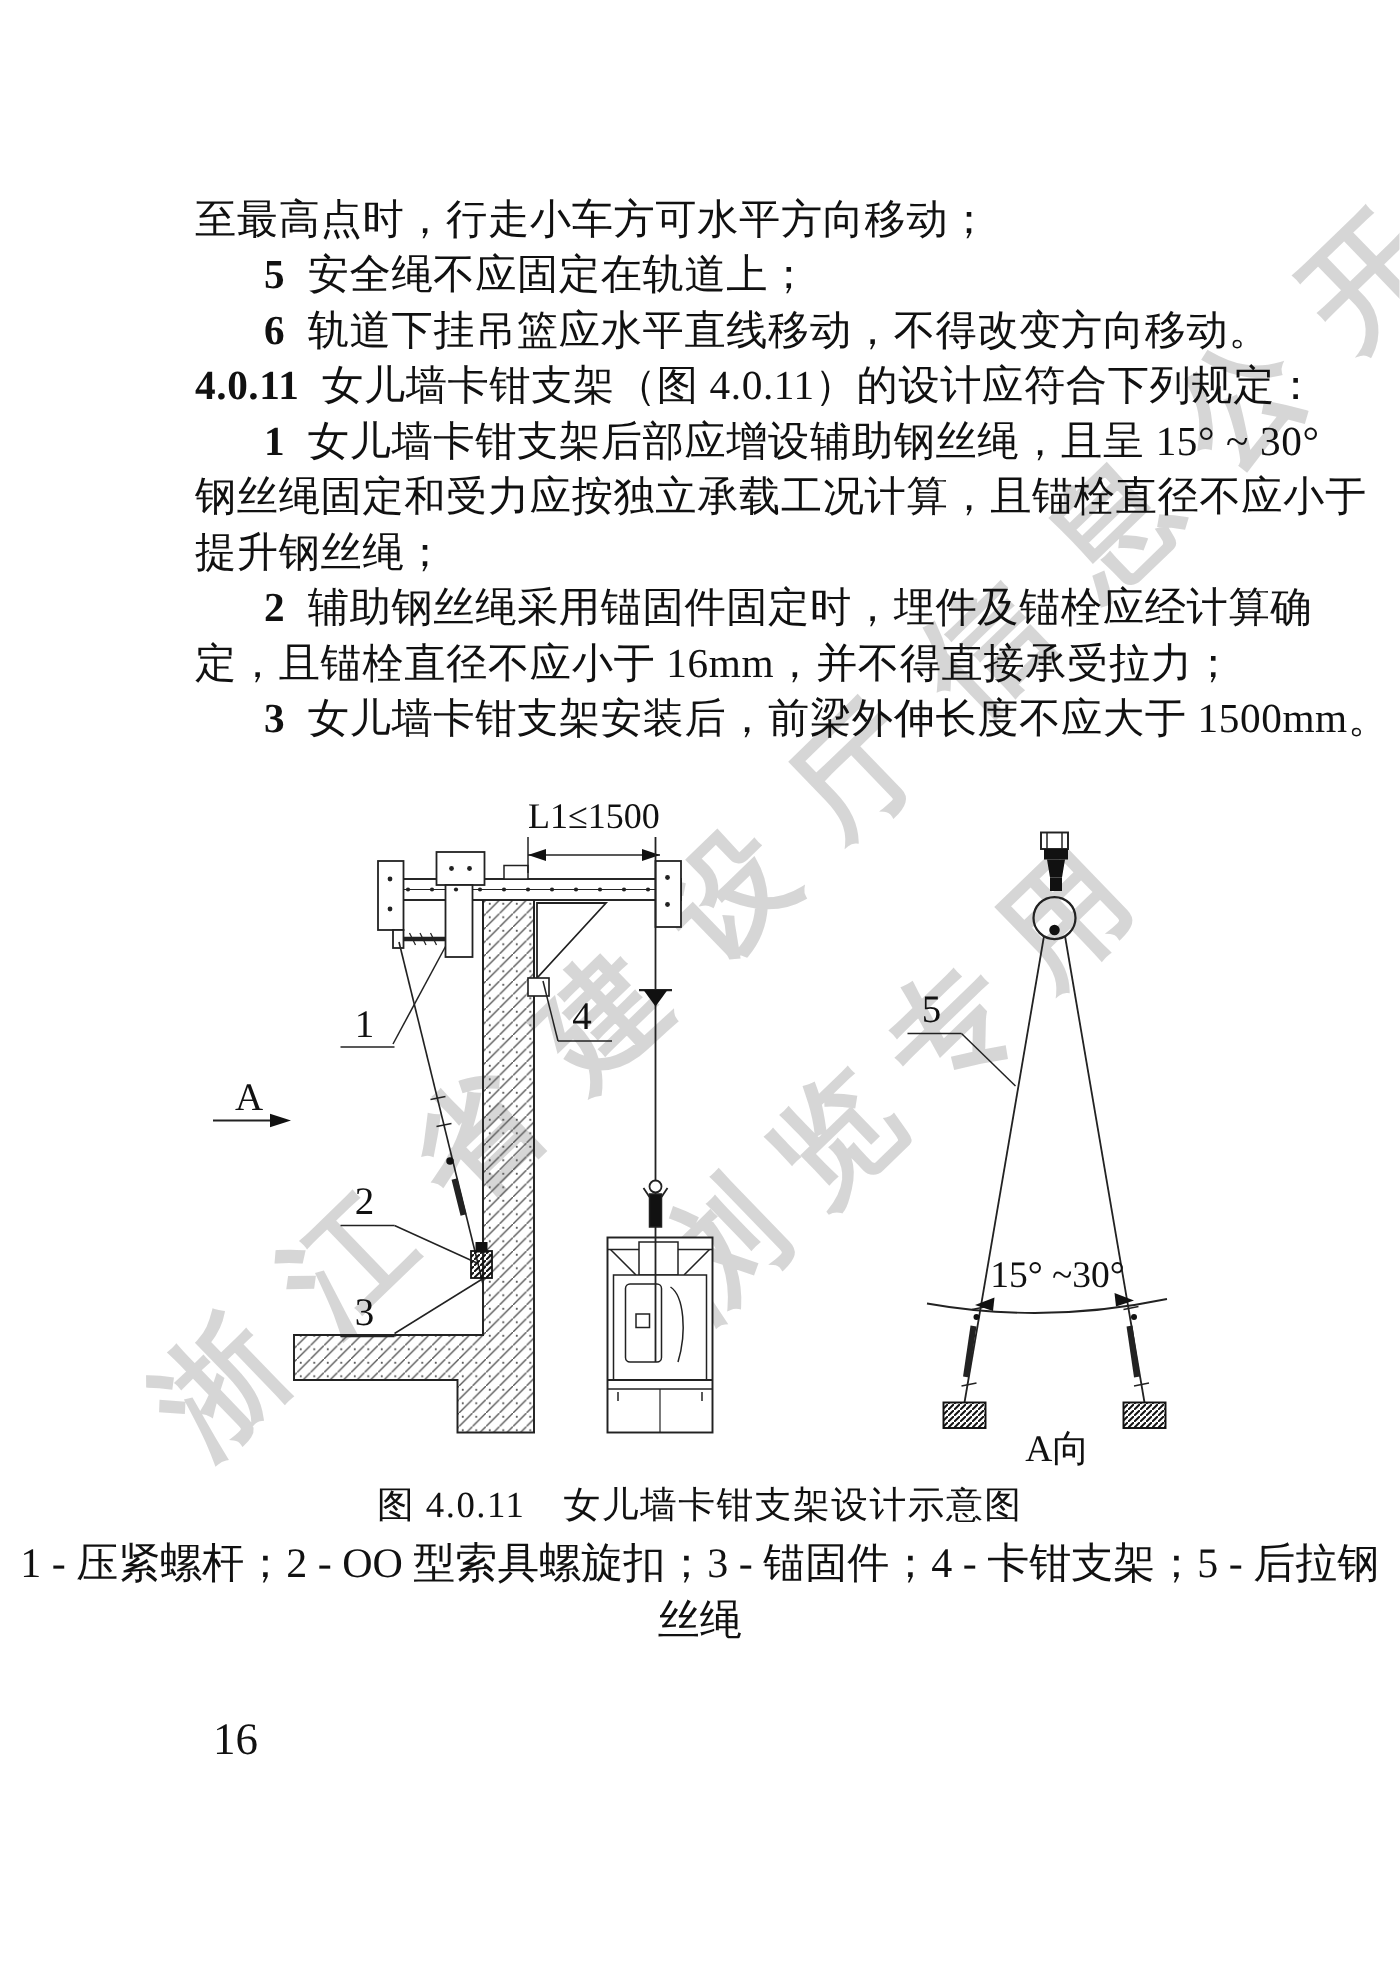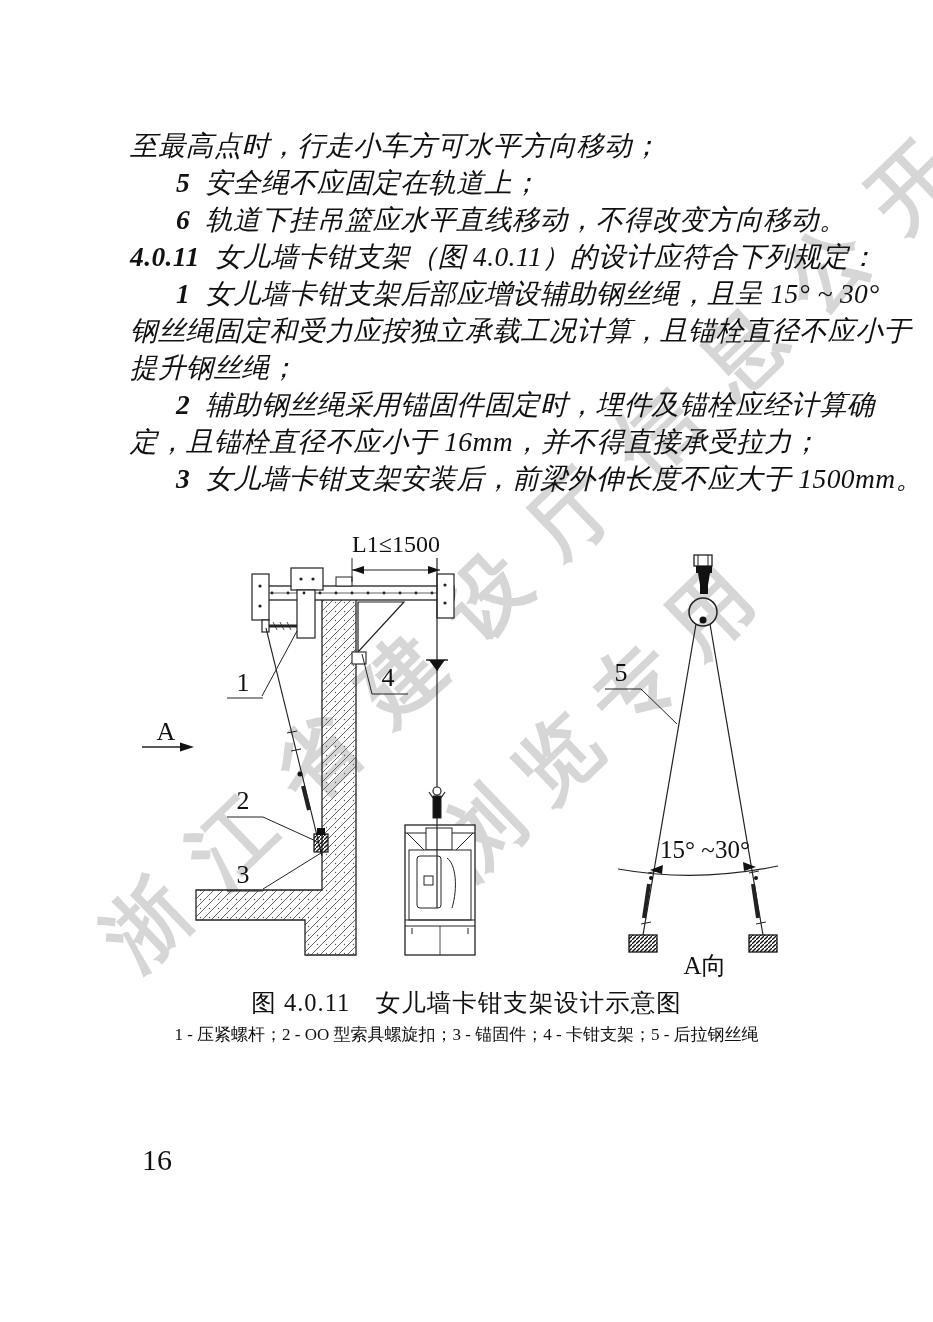--- a/index.html
+++ b/index.html
@@ -10,30 +10,30 @@
   }
   .watermark {
     position:absolute; z-index:0; white-space:nowrap; pointer-events:none;
     color:rgba(120,120,120,0.30); font-weight:bold;
     transform-origin:0 50%;
     font-family:"Liberation Sans","DejaVu Sans",sans-serif;
   }
   #wm1 { left:118px; top:898px; font-size:82px; letter-spacing:36px; transform:rotate(-44deg); }
   #wm2 { left:452px; top:806px; font-size:82px; letter-spacing:24px; transform:rotate(-44deg); }
 
-  .text-block { position:absolute; left:130px; top:127px; width:692px; z-index:2;font-style:italic; }
+  .text-block { position:absolute; left:130px; top:127px; width:692px; z-index:2; }
   .line { font-size:27.5px; line-height:37px; height:37px; white-space:nowrap; letter-spacing:0.4px; }
   .line .num { font-weight:bold; margin-right:15px; }
   .indent { padding-left:46px; }
 
   .figure-wrap { position:absolute; left:0; top:528px; width:814px; height:462px; z-index:1; }
   .caption { position:absolute; top:986px; left:0; width:933px; text-align:center;
              font-size:24.5px; letter-spacing:1px; z-index:2; }
   .legend  { position:absolute; top:1023px; left:0; width:933px; text-align:center;
-             font-size:17px; z-index:2; }
+             font-size:28px; z-index:2; }
   .pageno  { position:absolute; left:142px; top:1143px; font-size:30px; z-index:2; }
 
   svg text { font-family:"Liberation Serif","DejaVu Serif",serif; fill:#111; }
 </style>
 </head>
 <body>
 
 <div class="watermark" id="wm1">浙江省建设厅信息公开</div>
 <div class="watermark" id="wm2">浏览专用</div>
 

